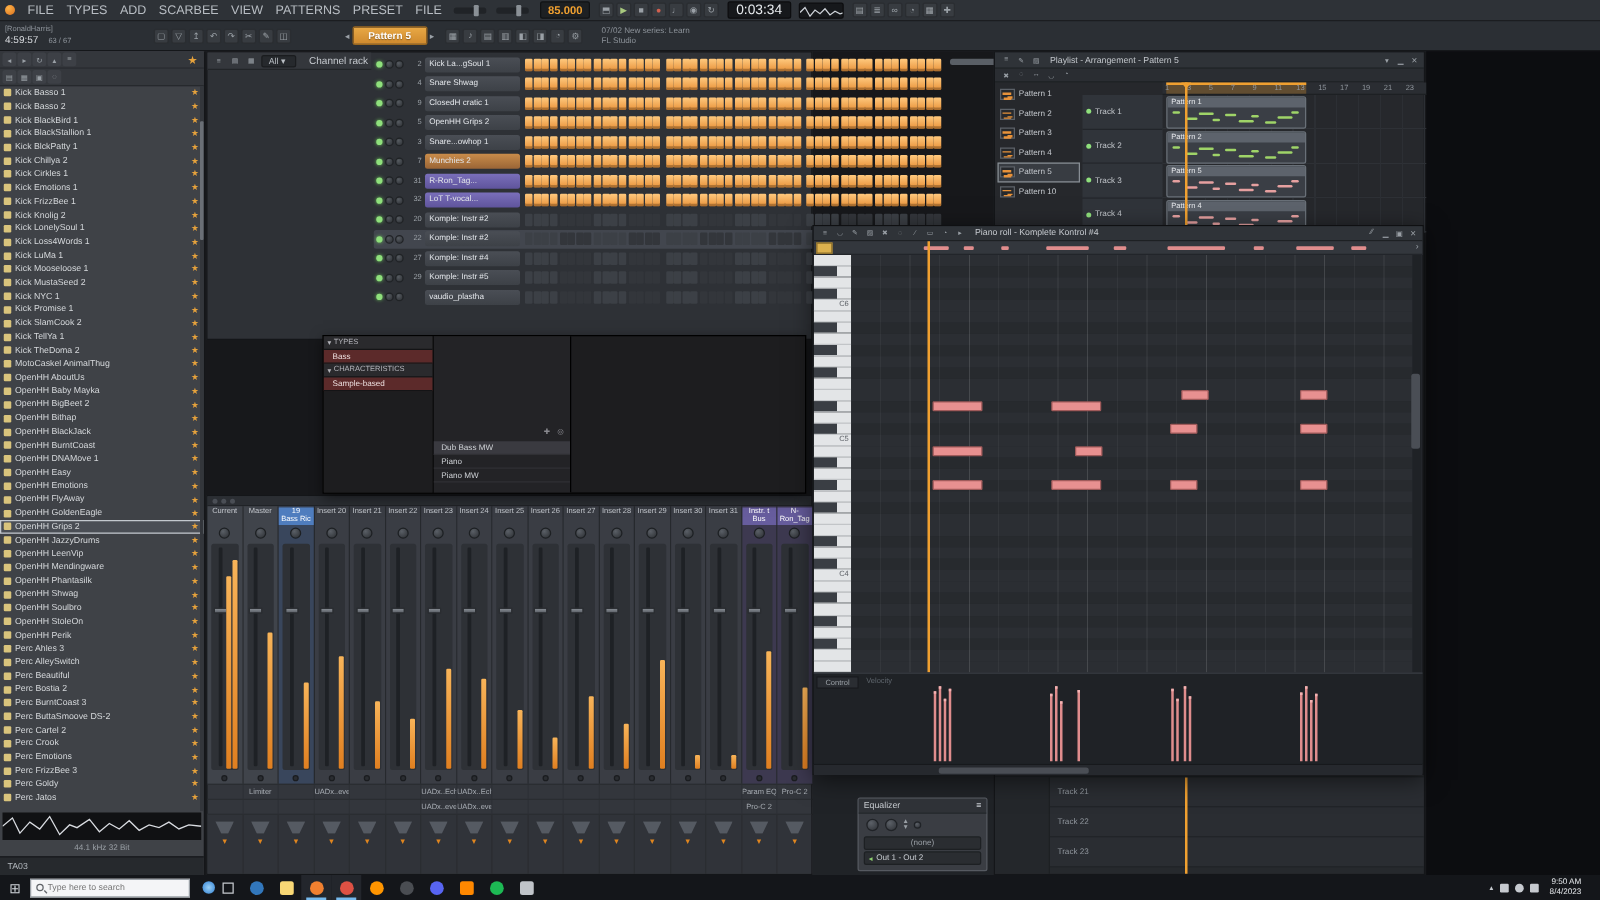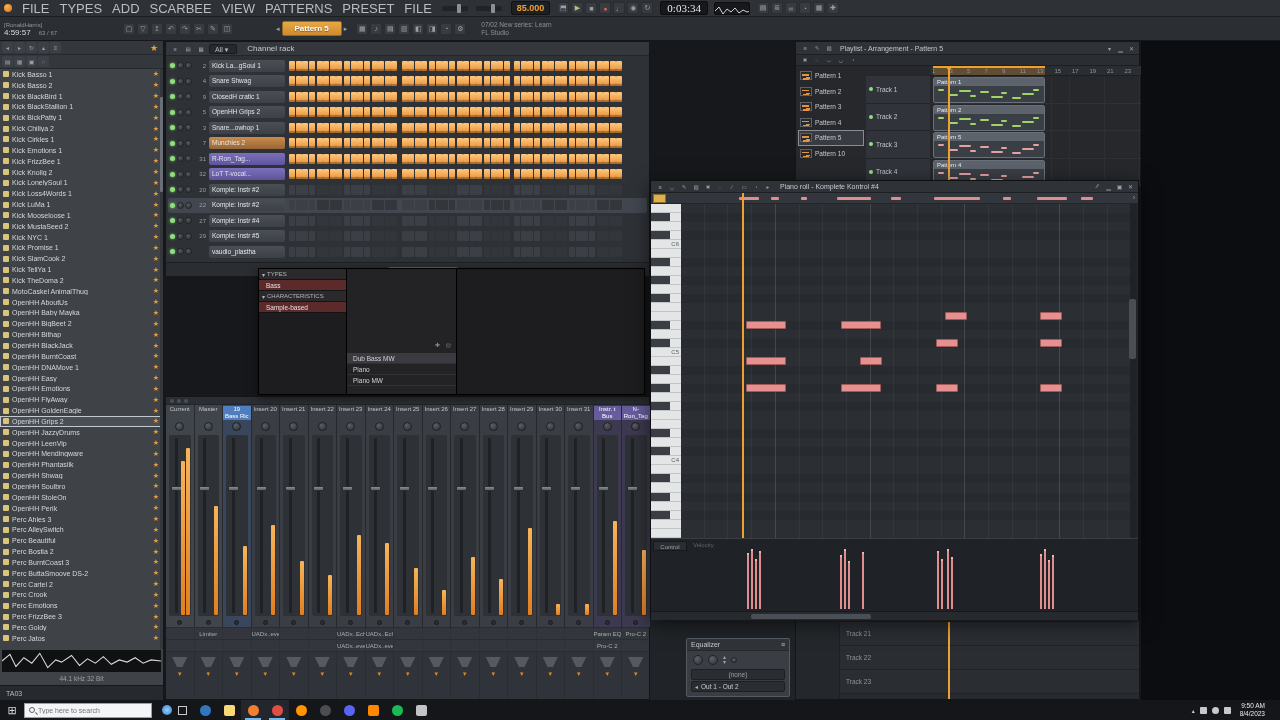--- a/index.html
+++ b/index.html
@@ -2,28 +2,28 @@
 <html><head>
 <meta charset="utf-8">
 <style>
   *{margin:0;padding:0;box-sizing:border-box;}
   html,body{width:1280px;height:720px;background:#000;font-family:"Liberation Sans",sans-serif;overflow:hidden;}
   #root{position:relative;width:1280px;height:720px;background:#17181b;overflow:hidden;}
 
   
   #menubar{position:absolute;left:0;top:0;width:1280px;height:17px;background:#2e3237;border-bottom:1px solid #1b1d20;display:flex;align-items:center;gap:2px;padding:0 4px;}
   #fl-logo{width:8px;height:8px;border-radius:50%;background:radial-gradient(circle at 35% 30%,#ffb347,#d86f1f);margin-right:3px;flex:none;}
-  .menu-item{font-size:13px;color:#b8bdc3;padding:0 5px;cursor:default;}
+  .menu-item{font-size:10px;color:#b8bdc3;padding:0 5px;cursor:default;}
   .mb-slider{width:26px;height:5px;background:#202327;border-radius:2px;position:relative;margin:0 3px;}
   .mb-shandle{position:absolute;left:60%;top:-2px;width:4px;height:9px;background:#8a9096;border-radius:1px;}
   #mb-tempo{font-size:9px;font-weight:bold;color:#f0a030;background:#1d2023;border:1px solid #101214;border-radius:2px;padding:1px 5px;margin:0 4px;}
   .tbi{min-width:12px;height:12px;display:flex;align-items:center;justify-content:center;font-size:7px;color:#9aa0a6;background:#383c41;border:1px solid #2a2d31;border-radius:2px;margin:0 1px;}
   [data-name="record-button"]{color:#d2604f!important;}
   [data-name="play-button"]{color:#a8c97e!important;}
-  #mb-time{font-family:Liberation Serif, serif;font-size:11px;color:#e8ebee;background:#16181b;border:1px solid #0c0d0f;border-radius:2px;padding:0 6px;height:14px;line-height:13px;margin:0 4px;}
+  #mb-time{font-family:Liberation Sans, sans-serif;font-size:11px;color:#e8ebee;background:#16181b;border:1px solid #0c0d0f;border-radius:2px;padding:0 6px;height:14px;line-height:13px;margin:0 4px;}
   #mb-scope{width:36px;height:13px;background:#16181b;border:1px solid #0c0d0f;border-radius:2px;overflow:hidden;margin-right:4px;}
 
   
   #toolbar2{position:absolute;left:0;top:17px;width:1280px;height:24px;background:#2b2f34;border-bottom:1px solid #15171a;display:flex;align-items:center;padding:0 2px;}
   #t2-session{width:120px;padding-left:2px;line-height:8px;flex:none;}
   #t2-sessname{font-size:6px;color:#8f959c;}
   #t2-clockrow{display:flex;gap:8px;align-items:baseline;}
   #t2-clock{font-size:8px;color:#d8dbdf;}
   #t2-counter{font-size:6px;color:#8f959c;}
   #t2-left,#t2-right{display:flex;align-items:center;}
@@ -43,21 +43,21 @@
   .b-ic{width:6px;height:6px;background:#d9c47c;border-radius:1px;margin-right:3px;flex:none;}
   .b-lab{flex:1;font-size:7px;color:#d5d8db;white-space:nowrap;overflow:hidden;}
   .b-star{font-size:7px;color:#e6a23c;margin-left:2px;}
   #b-scroll{position:absolute;right:0;top:0;width:3px;height:100%;background:#33363b;}
   #b-scrollh{position:absolute;right:0;top:28px;width:3px;height:95px;background:#6a6f76;border-radius:1px;}
   #b-wave{height:22px;background:#101113;margin:1px 2px;flex:none;}
   #b-info{height:12px;font-size:6.5px;color:#9aa0a6;text-align:center;line-height:12px;flex:none;}
   #b-tabbar{height:15px;background:#26292d;border-top:1px solid #17191c;display:flex;align-items:center;padding-left:6px;font-size:7px;color:#b6bbc1;flex:none;}
 
   
-  #channelrack{position:absolute;left:165px;top:41px;width:485px;height:231px;background:#2e3136;border:1px solid #141619;display:flex;flex-direction:column;z-index:1;}
+  #channelrack{position:absolute;left:165px;top:41px;width:485px;height:231px;background:#2e3136;border:1px solid #141619;display:flex;flex-direction:row;z-index:1;}
   .cr-header{height:14px;background:#34373c;display:flex;align-items:center;gap:2px;padding:0 3px;border-bottom:1px solid #222528;flex:none;}
   #cr-filter{background:#26292d;border:1px solid #1a1c1f;color:#b9bec4;font-size:7px;padding:0 8px 0 5px;height:10px;line-height:9px;border-radius:2px;}
   #cr-title{font-size:8px;color:#c6cacf;margin-left:8px;}
   #rack-rows{flex:1;padding:2px;}
   .cr-row{height:15px;display:flex;align-items:center;padding-left:2px;border-radius:2px;margin-bottom:.5px;}
   .cr-row.sel{background:#42464e;}
   .cr-led{width:5px;height:5px;border-radius:50%;background:#8fe07c;box-shadow:0 0 3px #6ec95c;margin-right:2px;flex:none;}
   .cr-knob{width:7px;height:7px;border-radius:50%;background:radial-gradient(circle at 35% 30%,#565b61,#2c2f33);border:1px solid #202326;margin-right:1px;flex:none;}
   .cr-num{width:13px;font-size:6px;color:#9aa0a6;text-align:right;margin-right:3px;flex:none;}
   .cr-name{width:76px;height:12px;line-height:12px;font-size:6.5px;color:#e3e6ea;padding-left:3px;border-radius:2px;background:linear-gradient(#4a4e55,#3d4147);white-space:nowrap;overflow:hidden;margin-right:4px;flex:none;}

